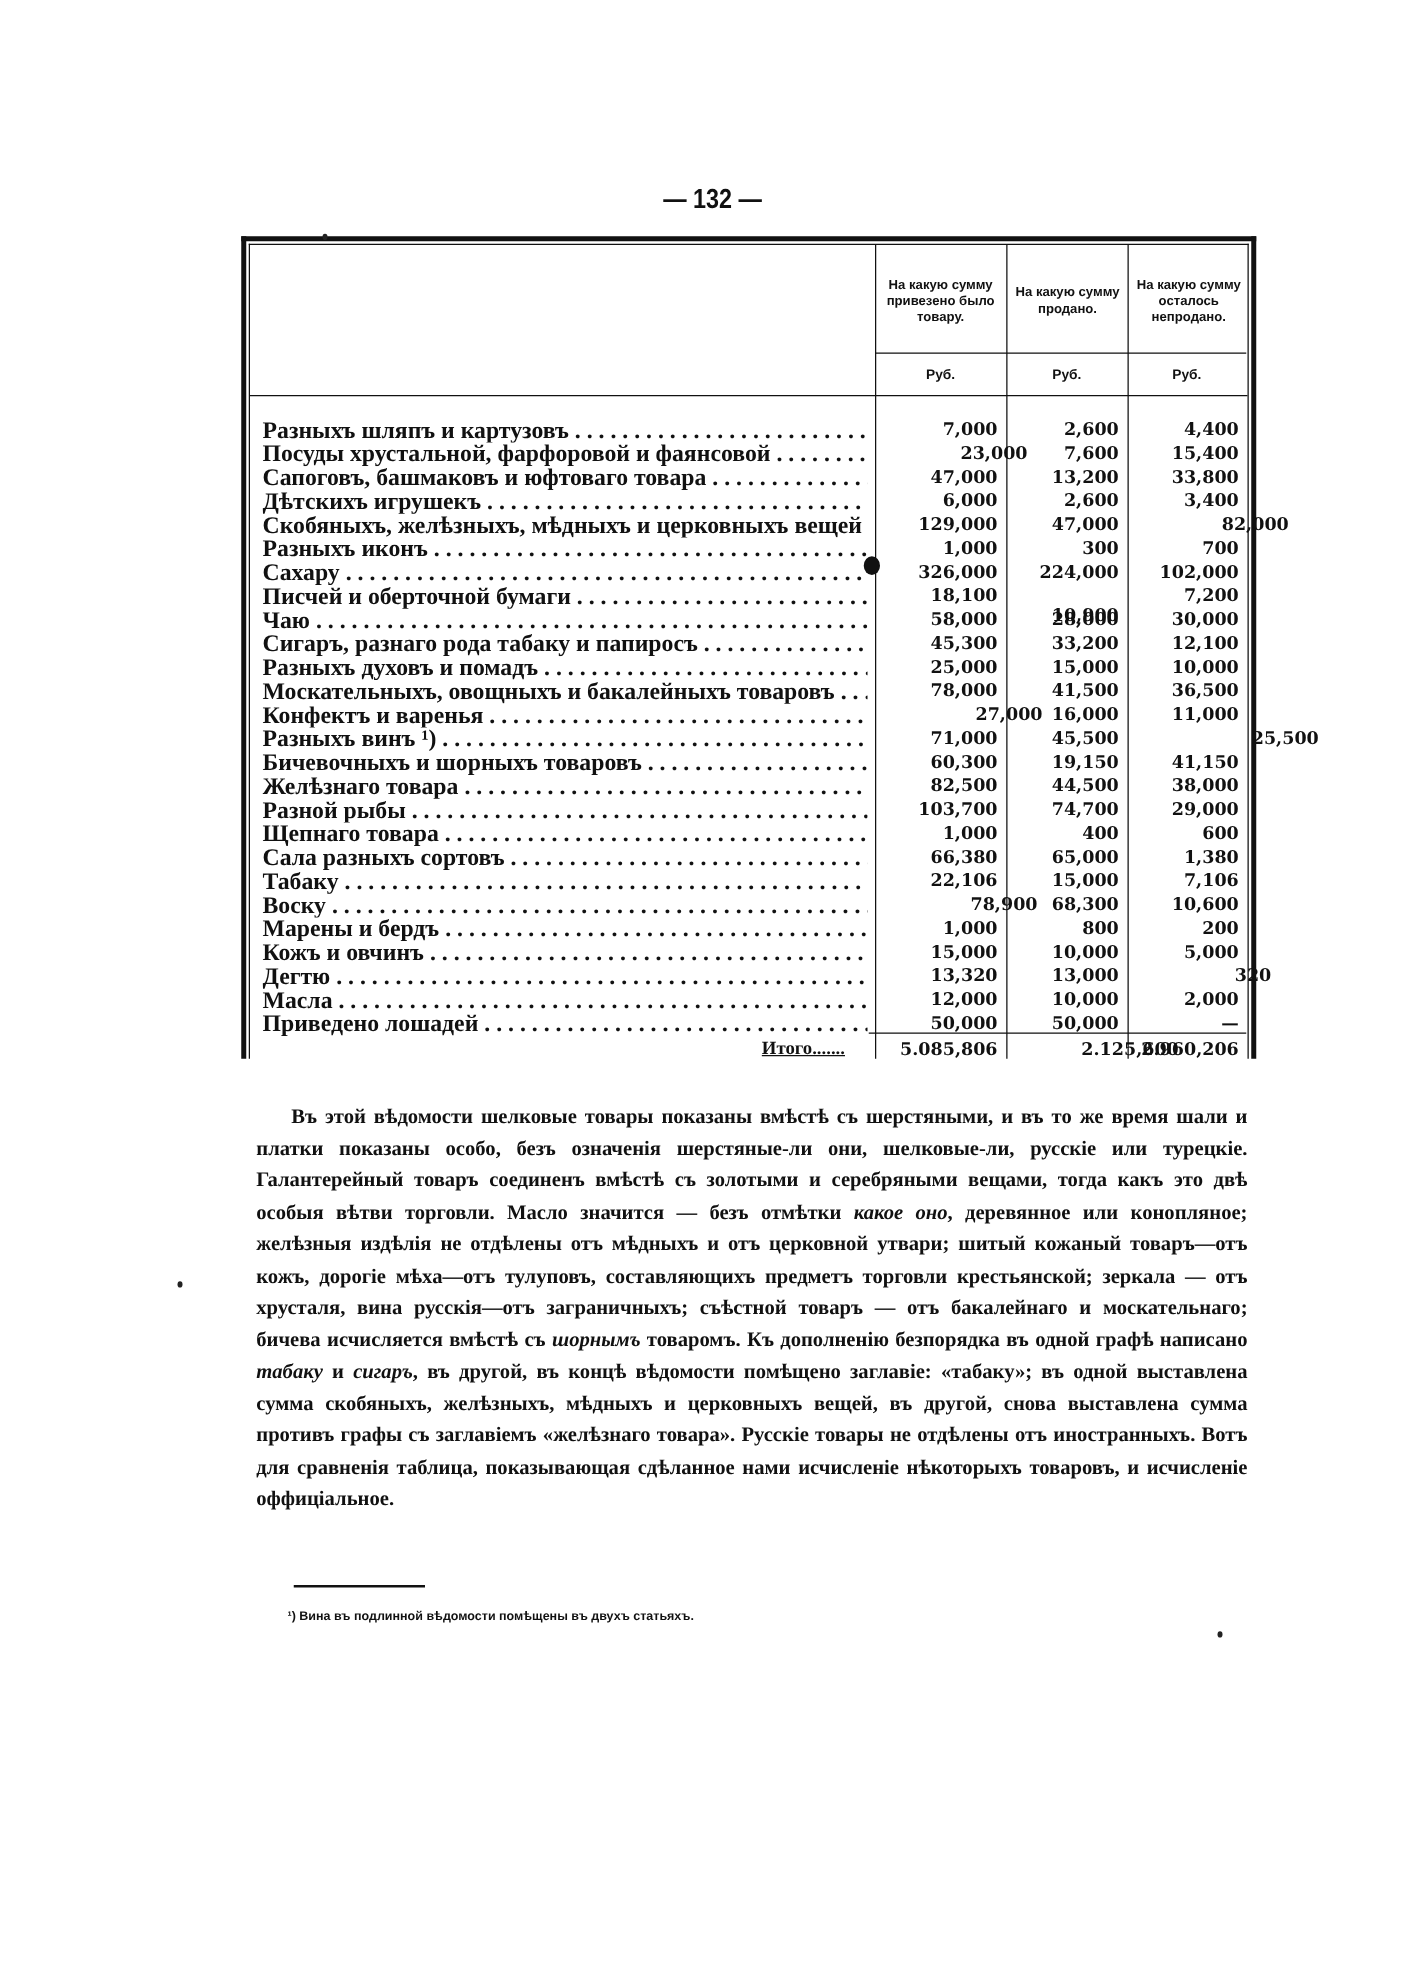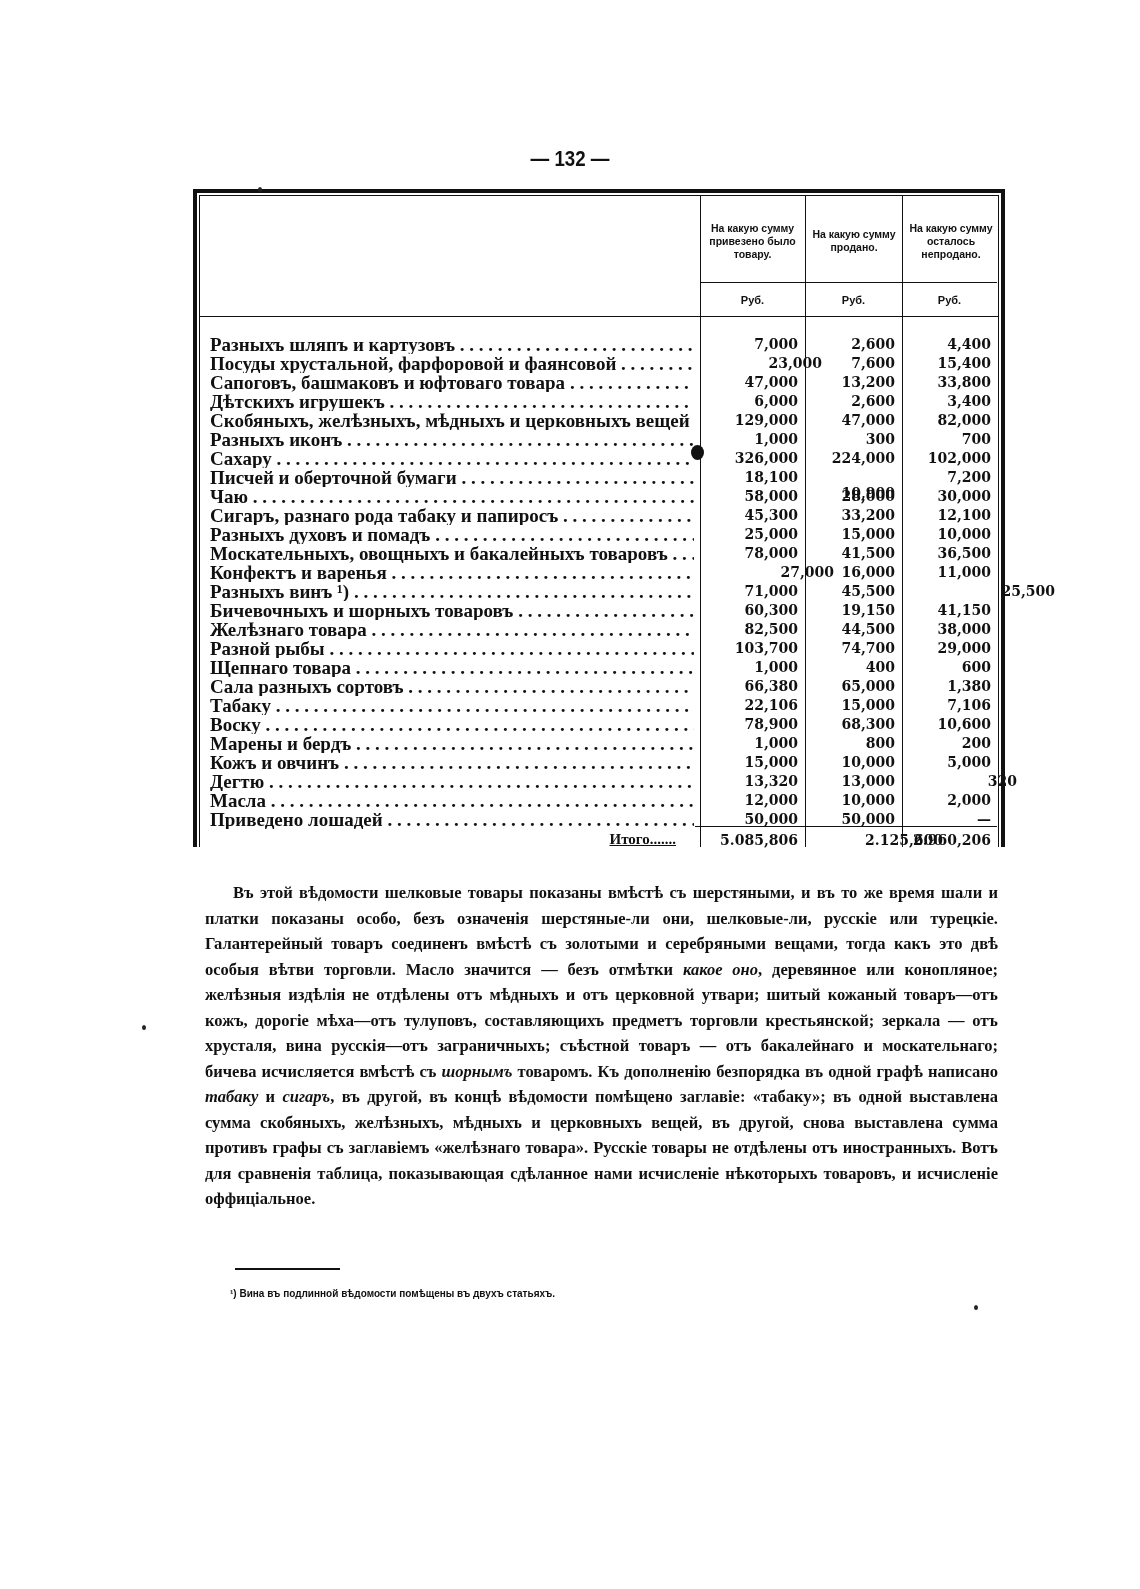--- a/index.html
+++ b/index.html
@@ -116,21 +116,21 @@
         <div class="row">
           <span class="name">Дѣтскихъ игрушекъ</span>
           <span class="num" style="left:500px;width:98px;">6,000</span>
           <span class="num" style="left:605px;width:90px;">2,600</span>
           <span class="num" style="left:702px;width:89px;">3,400</span>
         </div>
         <div class="row">
           <span class="name">Скобяныхъ, желѣзныхъ, мѣдныхъ и церковныхъ вещей</span>
           <span class="num" style="left:500px;width:98px;">129,000</span>
           <span class="num" style="left:605px;width:90px;">47,000</span>
-          <span class="num" style="left:702px;width:89px;">82,000</span>
+          <span class="num" style="left:742px;width:89px;">82,000</span>
         </div>
         <div class="row">
           <span class="name">Разныхъ иконъ</span>
           <span class="num" style="left:500px;width:98px;">1,000</span>
           <span class="num" style="left:605px;width:90px;">300</span>
           <span class="num" style="left:702px;width:89px;">700</span>
         </div>
         <div class="row">
           <span class="name">Сахару</span>
           <span class="num" style="left:500px;width:98px;">326,000</span>
@@ -210,21 +210,21 @@
           <span class="num" style="left:702px;width:89px;">1,380</span>
         </div>
         <div class="row">
           <span class="name">Табаку</span>
           <span class="num" style="left:500px;width:98px;">22,106</span>
           <span class="num" style="left:605px;width:90px;">15,000</span>
           <span class="num" style="left:702px;width:89px;">7,106</span>
         </div>
         <div class="row">
           <span class="name">Воску</span>
-          <span class="num" style="left:500px;width:98px;">78,900</span>
+          <span class="num" style="left:500px;width:98px;padding-left:32px;">78,900</span>
           <span class="num" style="left:605px;width:90px;">68,300</span>
           <span class="num" style="left:702px;width:89px;">10,600</span>
         </div>
         <div class="row">
           <span class="name">Марены и бердъ</span>
           <span class="num" style="left:500px;width:98px;">1,000</span>
           <span class="num" style="left:605px;width:90px;">800</span>
           <span class="num" style="left:702px;width:89px;">200</span>
         </div>
         <div class="row">

